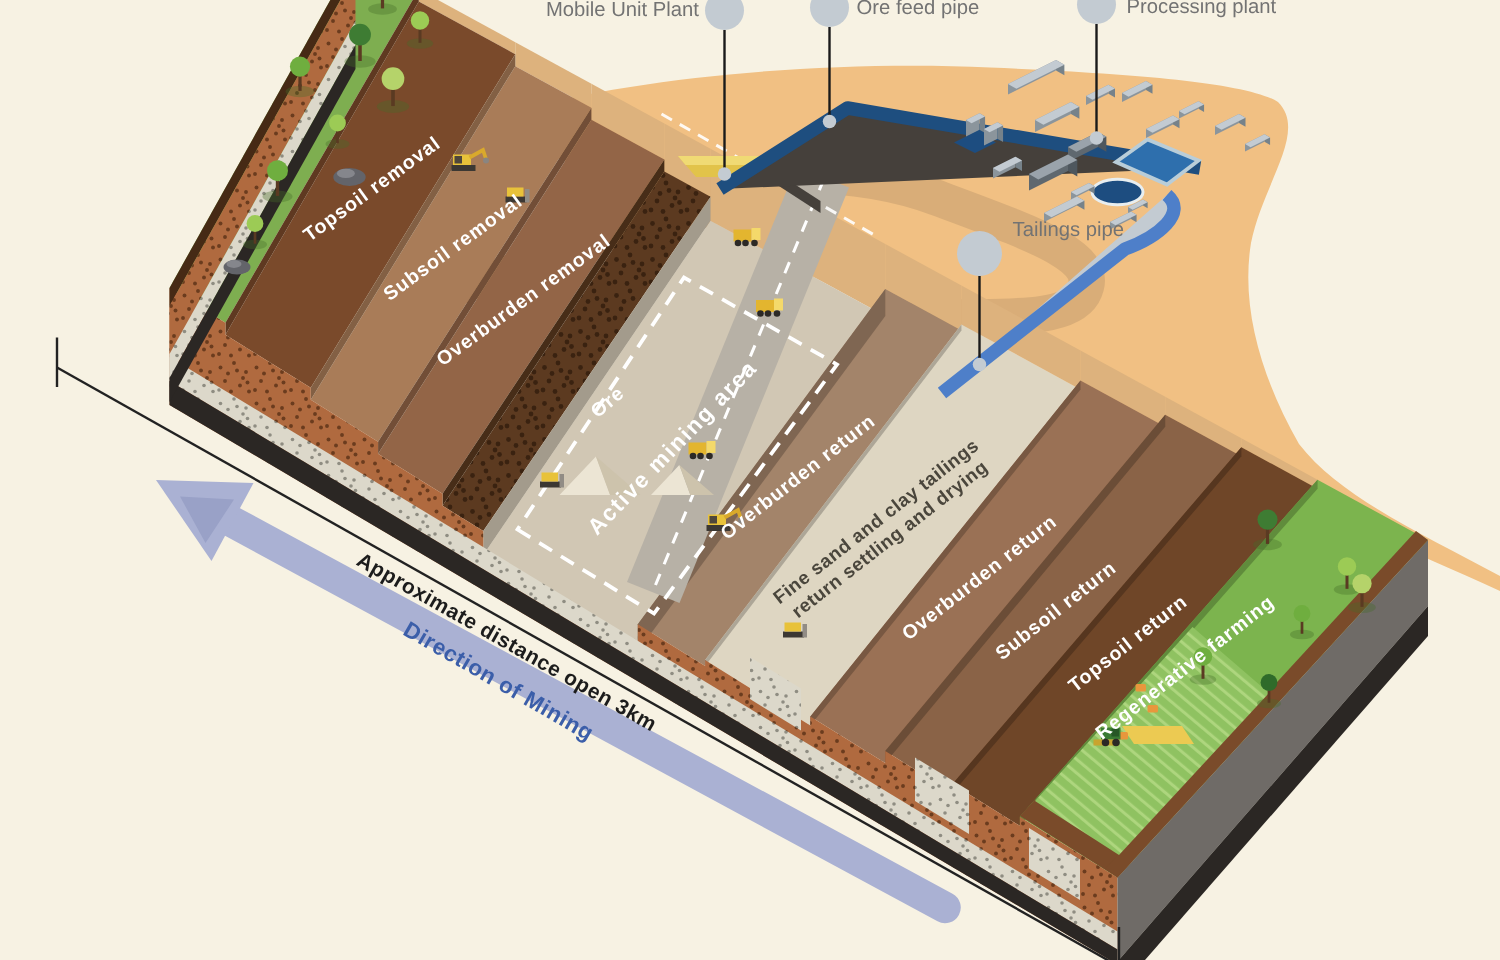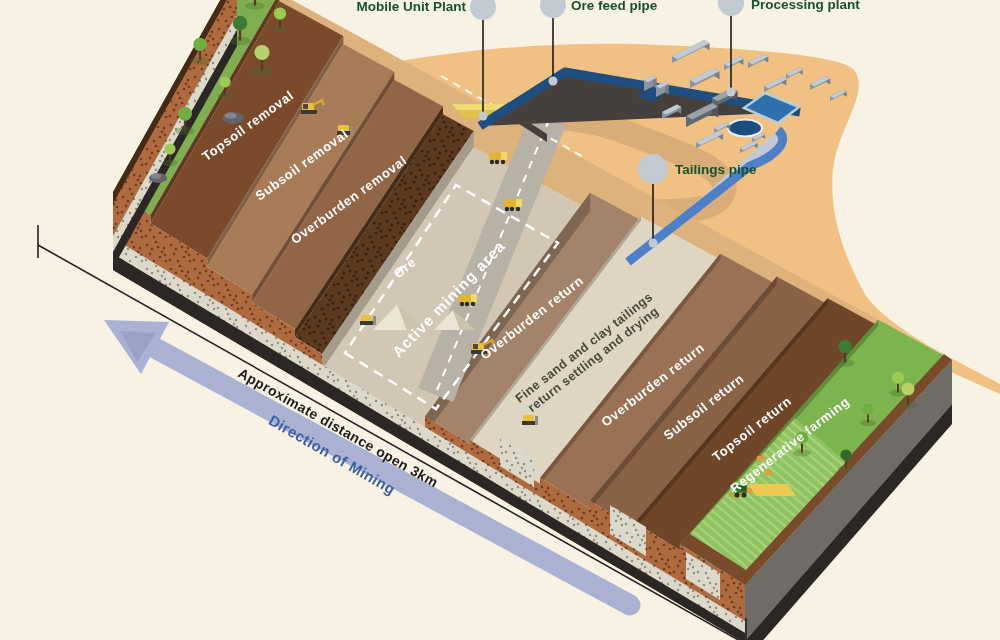--- a/index.html
+++ b/index.html
@@ -5,22 +5,22 @@
   html,body{margin:0;padding:0;background:#f7f2e3;font-family:"Liberation Sans",sans-serif;}
   #stage{position:relative;width:1000px;height:640px;overflow:hidden;background:#f7f2e3;}
   #scene{position:absolute;left:0;top:0;}
   .lbl{position:absolute;transform:translate(-50%,-50%) rotate(var(--r,0deg));
        font-weight:bold;font-size:13px;letter-spacing:.7px;color:#fff;white-space:pre-line;
        text-align:center;line-height:1.2;pointer-events:none;}
   .lbl-dark{color:#4a463c;font-size:12.5px;letter-spacing:.4px;}
   .lbl-big{font-size:15px;letter-spacing:1.2px;}
   .lbl-dim{color:#1c1c1c;font-size:14px;letter-spacing:.4px;}
   .lbl-dir{color:#3b5ea9;font-size:15px;letter-spacing:.4px;}
-  .lgd{position:absolute;transform:translate(0,-50%);font-size:13.5px;color:#14532d;
-       font-weight:700;white-space:nowrap;pointer-events:none;}
+  .lgd{position:absolute;transform:translate(0,-50%);font-size:13.5px;color:#737373;
+       font-weight:400;white-space:nowrap;pointer-events:none;}
   .lgd-r{transform:translate(-100%,-50%);}
 </style>
 </head>
 <body>
 
 <div id="stage">
   <svg id="scene" width="1000" height="640" viewBox="0 0 1000 640">
       <defs>
         <pattern id="speckR" width="24" height="24" patternUnits="userSpaceOnUse">
           <rect width="24" height="24" fill="#b06a3f"></rect>
@@ -317,21 +317,21 @@
       <circle cx="731" cy="92" r="4.5" fill="#c3cbd2" points="752,138,762,133,765.1,134.8,755.1,139.8"></circle>
       <circle cx="731" cy="3" r="13" fill="#c3cbd2" points="752,138,762,133,765.1,134.8,755.1,139.8"></circle>
       <line x1="653" y1="184" x2="653" y2="243" stroke="#1a1a1a" stroke-width="1.6" points="752,138,762,133,765.1,134.8,755.1,139.8" fill="#c3cbd2"></line>
       <circle cx="653" cy="243" r="4.5" fill="#c3cbd2" points="752,138,762,133,765.1,134.8,755.1,139.8"></circle>
       <circle cx="653" cy="169" r="15" fill="#c3cbd2" points="752,138,762,133,765.1,134.8,755.1,139.8"></circle>
     </svg>
 
   <div class="lgd lgd-r" style="left:466px;top:6px">Mobile Unit Plant</div>
   <div class="lgd" style="left:571px;top:5px">Ore feed pipe</div>
   <div class="lgd" style="left:751px;top:4px">Processing plant</div>
-  <div class="lgd" style="left:675px;top:169px">Tailings pipe</div>
+  <div class="lgd" style="left:675px;top:153px">Tailings pipe</div>
 
   <div class="lbl" style="left:248px;top:126px;--r:-36deg">Topsoil removal</div>
   <div class="lbl" style="left:302px;top:165px;--r:-36deg">Subsoil removal</div>
   <div class="lbl" style="left:349px;top:200px;--r:-36deg">Overburden removal</div>
   <div class="lbl" style="left:405px;top:268px;--r:-40deg">Ore</div>
   <div class="lbl lbl-big" style="left:449px;top:299px;--r:-46deg">Active mining area</div>
   <div class="lbl" style="left:532px;top:318px;--r:-38deg">Overburden return</div>
   <div class="lbl lbl-dark" style="left:589px;top:354px;--r:-38deg">Fine sand and clay tailings
 return settling and drying</div>
   <div class="lbl" style="left:653px;top:385px;--r:-38deg">Overburden return</div>

